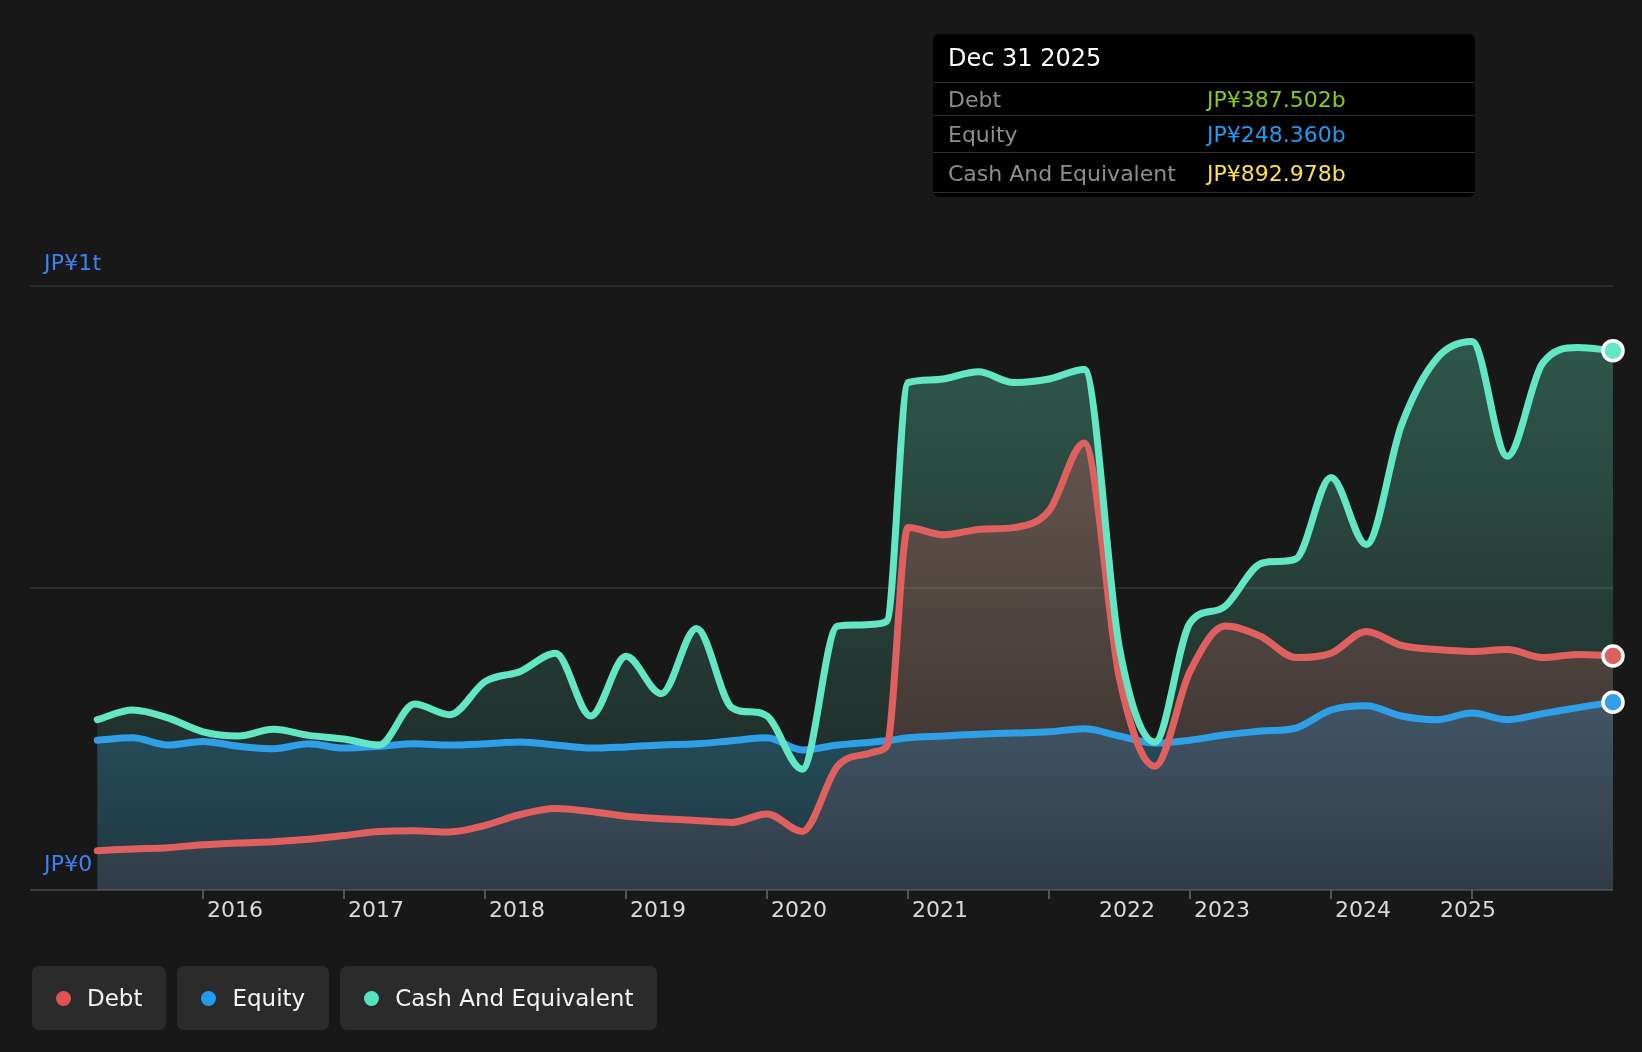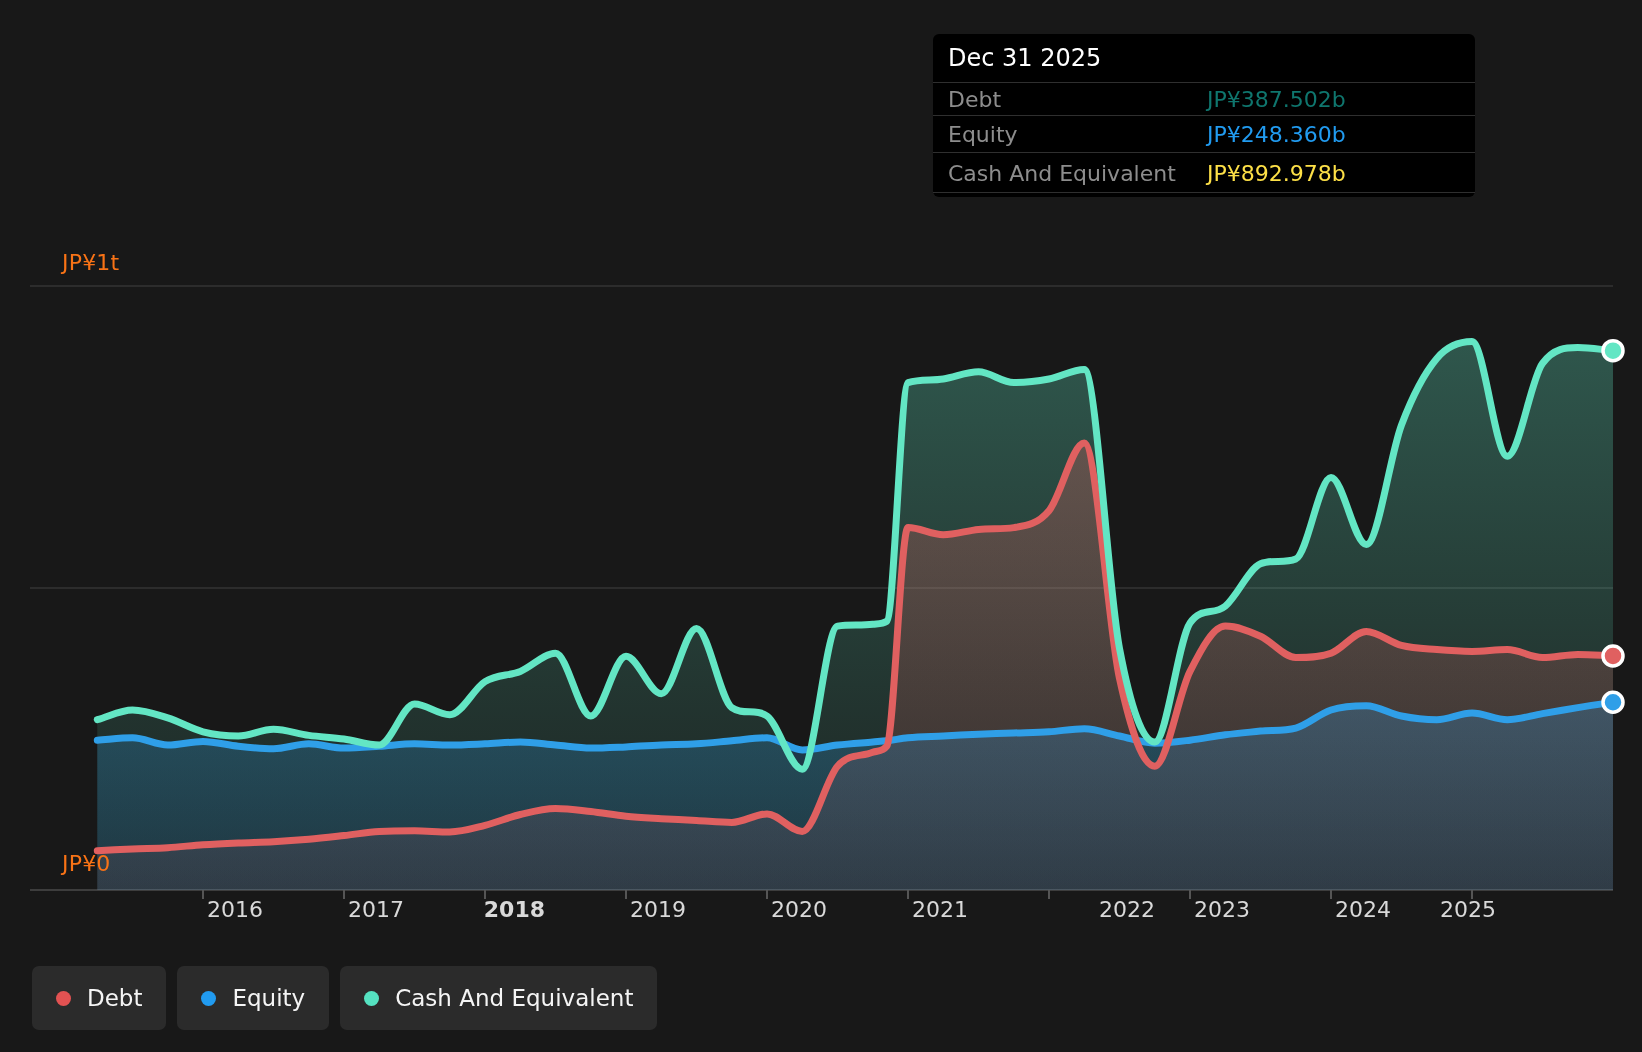--- a/index.html
+++ b/index.html
@@ -4,21 +4,21 @@
 <style>
   html,body{margin:0;padding:0;}
   body{
     width:1642px;height:1052px;position:relative;overflow:hidden;
     background:#181818;
     font-family:"DejaVu Sans","Liberation Sans",sans-serif;
     color:#ededed;
   }
   #chart-svg{position:absolute;left:0;top:0;}
   .y-label{
-    position:absolute;left:62px;font-size:22px;color:#f97316;
+    position:absolute;left:44px;font-size:22px;color:#3b82f6;
     letter-spacing:.2px;white-space:nowrap;
   }
   #x-labels span{
     position:absolute;top:897px;width:120px;margin-left:-60px;
     text-align:right;font-size:22px;color:#d9d9d9;
   }
   
   .tooltip{
     position:absolute;left:933px;top:34px;width:542px;
     background:#000;border-radius:6px;padding-bottom:4px;
@@ -92,35 +92,35 @@
     <circle cx="1613" cy="655.948792" r="10" fill="#e06060" stroke="#ffffff" stroke-width="3.5"></circle>
     <circle cx="1613" cy="350.64128800000003" r="10" fill="#63e6c4" stroke="#ffffff" stroke-width="3.5"></circle>
   </svg>
 
 <div class="y-label" style="top:250px">JP¥1t</div>
 <div class="y-label" style="top:851px">JP¥0</div>
 
 <div id="x-labels">
     <span style="left: 203px;">2016</span>
     <span style="left: 344px;">2017</span>
-    <span style="left: 485px; font-weight: bold;">2018</span>
+    <span style="left: 485px;">2018</span>
     <span style="left: 626px;">2019</span>
     <span style="left: 767px;">2020</span>
     <span style="left: 908px;">2021</span>
     <span style="left: 1095px;">2022</span>
     <span style="left: 1190px;">2023</span>
     <span style="left: 1331px;">2024</span>
     <span style="left: 1436px;">2025</span>
   </div>
 
 <div class="tooltip">
   <div class="tt-title">Dec 31 2025</div>
   <div class="tt-row bt h32">
     <span class="tt-label">Debt</span>
-    <span class="tt-value" style="color: #0f766e;">JP¥387.502b</span>
+    <span class="tt-value" style="color: #84cc16;">JP¥387.502b</span>
   </div>
   <div class="tt-row bt h36">
     <span class="tt-label">Equity</span>
     <span class="tt-value" style="color: rgb(33, 155, 240);">JP¥248.360b</span>
   </div>
   <div class="tt-row bt bb h39">
     <span class="tt-label">Cash And Equivalent</span>
     <span class="tt-value" style="color: #fde047;">JP¥892.978b</span>
   </div>
 </div>

